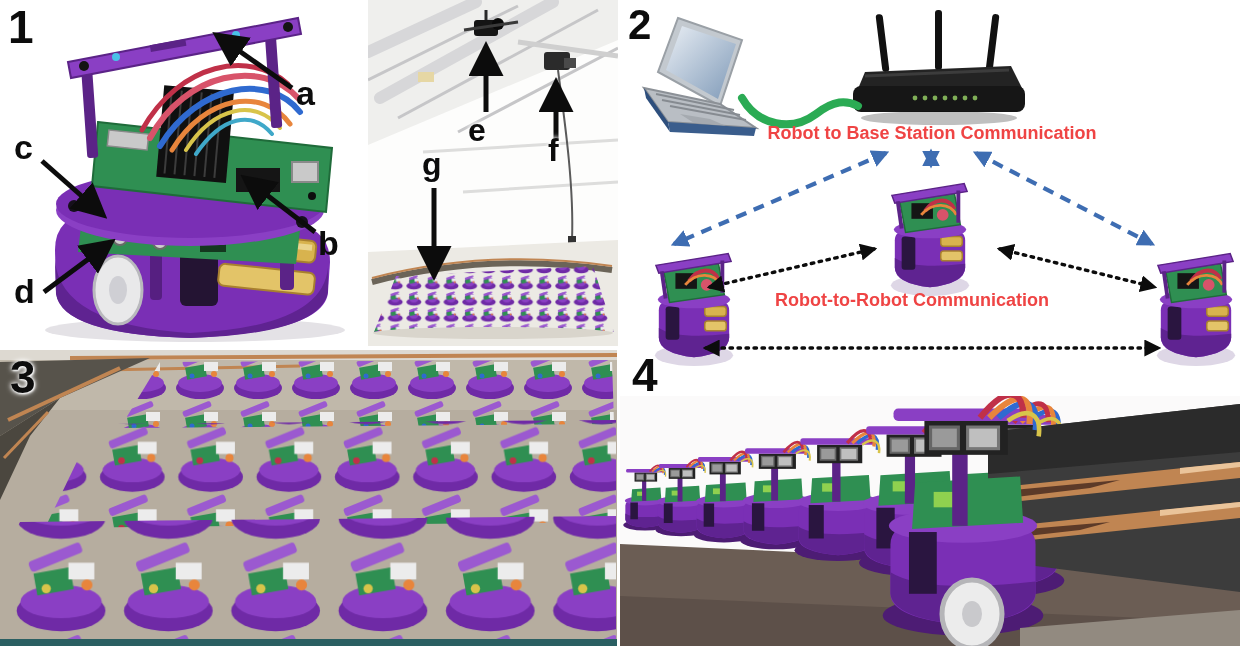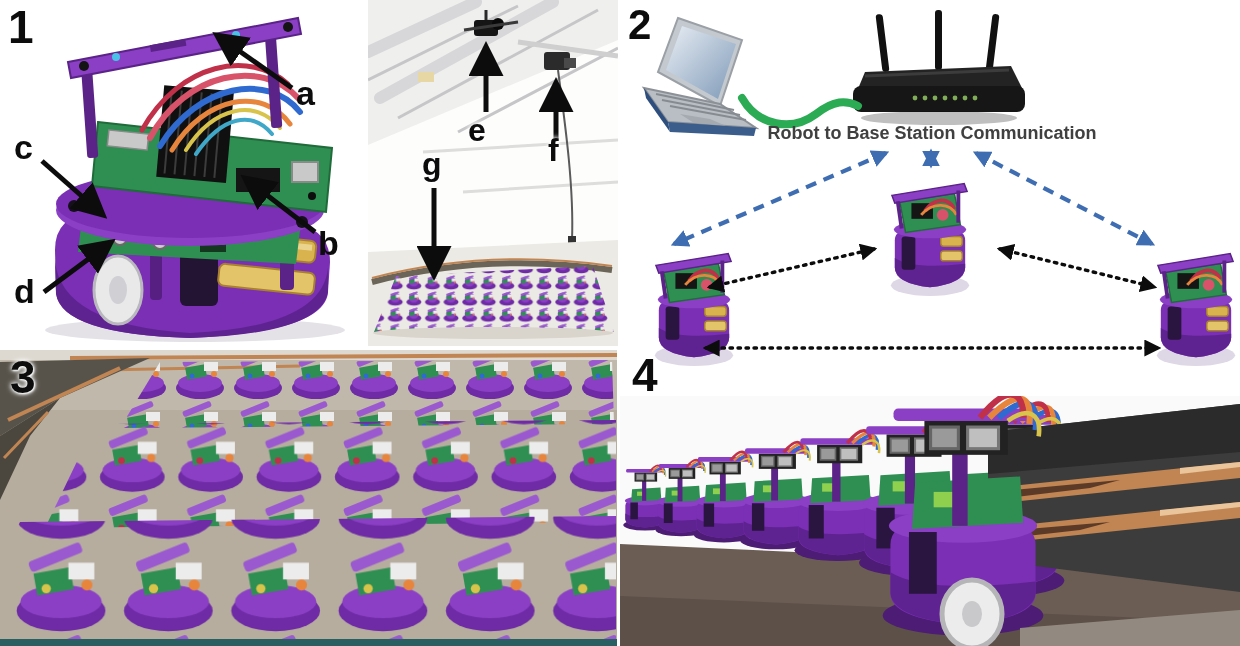--- a/index.html
+++ b/index.html
@@ -3,21 +3,21 @@
 <meta charset="utf-8">
 <style>
   html,body{margin:0;padding:0;background:#fff;}
   #page{position:relative;width:1240px;height:646px;background:#fff;overflow:hidden;
         font-family:"Liberation Sans",sans-serif;}
   .abs{position:absolute;}
   .panel-num{position:absolute;font-weight:bold;color:#0c0c0c;font-size:46px;line-height:1;
              letter-spacing:-1px;}
   .halo{text-shadow:0 0 4px #fff,0 0 6px #fff,1px 1px 2px #fff;}
   .ann{position:absolute;font-weight:bold;color:#0c0c0c;font-size:34px;line-height:1;}
-  .cap{position:absolute;font-weight:bold;color:#404040;text-align:center;line-height:1.1;}
+  .cap{position:absolute;font-weight:bold;color:#ef4444;text-align:center;line-height:1.1;}
   svg{display:block;}
 </style>
 </head>
 <body>
 
 <div id="page">
 
   <svg class="abs" style="left:0;top:0" width="368" height="346" viewBox="0 0 368 346">
     <rect width="368" height="346" fill="#ffffff"></rect>
 
@@ -387,14 +387,15 @@
 
   <div class="ann" style="left:296px;top:76px">a</div>
   <div class="ann" style="left:318px;top:226px">b</div>
   <div class="ann" style="left:14px;top:130px">c</div>
   <div class="ann" style="left:14px;top:274px">d</div>
   <div class="ann halo" style="left:468px;top:114px;font-size:32px">e</div>
   <div class="ann halo" style="left:548px;top:134px;font-size:32px">f</div>
   <div class="ann halo" style="left:422px;top:148px;font-size:32px">g</div>
 
   <div class="cap" style="left:742px;top:124px;width:380px;font-size:18px">Robot to Base Station Communication</div>
+  <div class="cap" style="left:772px;top:291px;width:280px;font-size:18px">Robot-to-Robot Communication</div>
 
 </div>
 
 </body></html>

